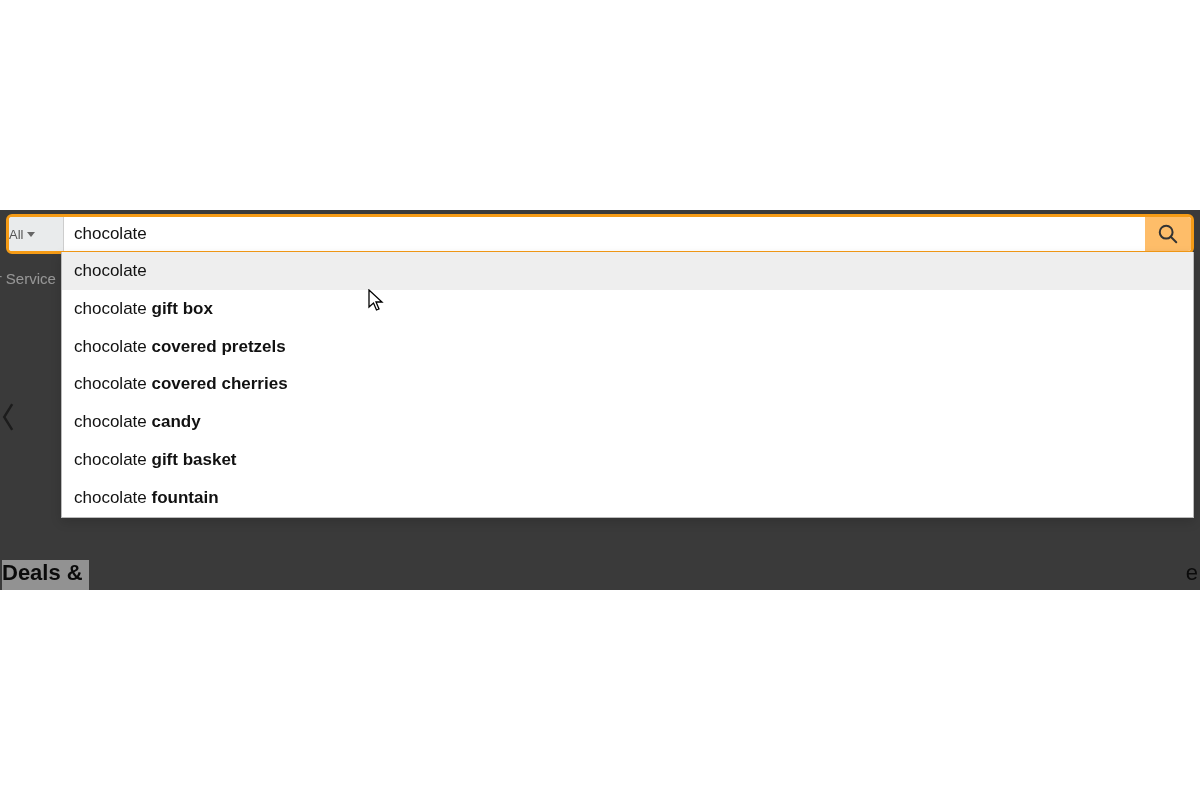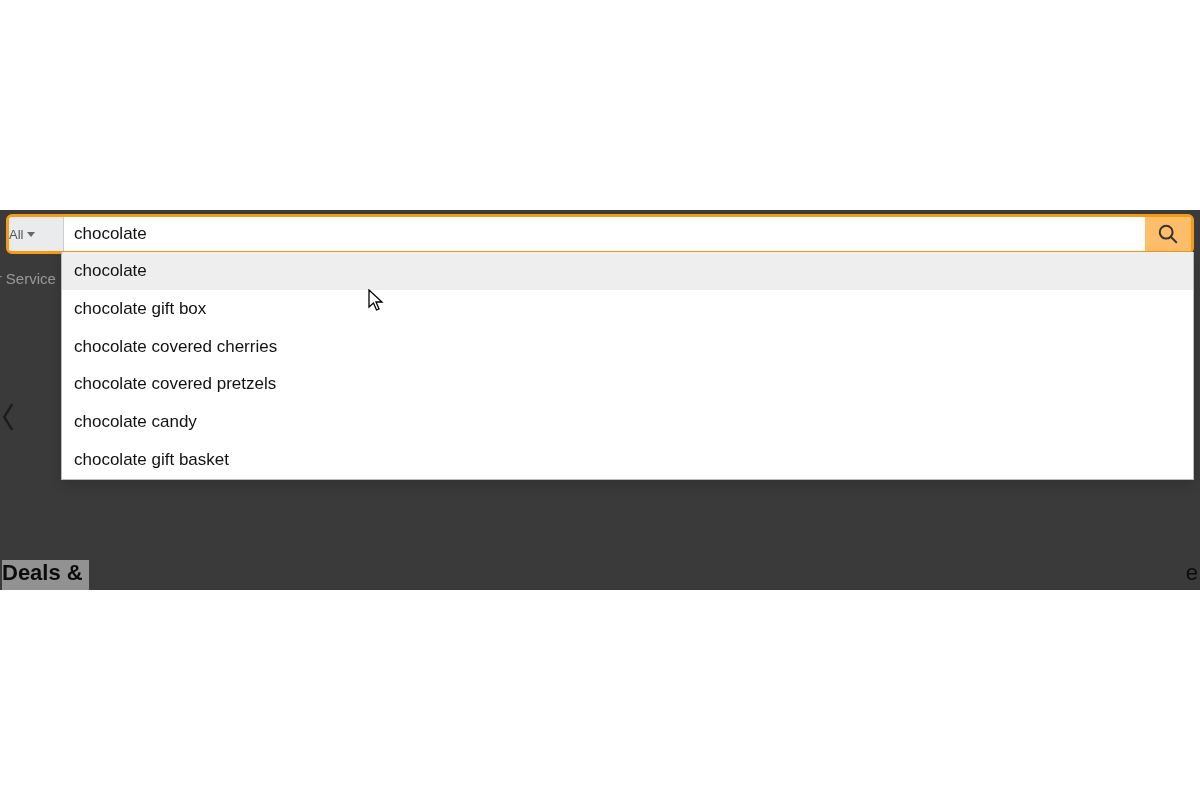--- a/index.html
+++ b/index.html
@@ -116,21 +116,21 @@
   }
   .suggestion {
     padding: 7px 12px;
     font-size: 17px;
     color: #111;
     cursor: pointer;
     line-height: 1.4;
   }
   .suggestion.highlighted { background: #eeeeee; }
   .suggestion .pre { font-weight: 400; }
-  .suggestion .bold { font-weight: 400; }
+  .suggestion .bold { font-weight: 700; }
 
   
   .cursor {
     position: absolute;
     top: 289px; left: 368px;
     width: 18px; height: 24px;
     z-index: 40;
     pointer-events: none;
   }
 </style>
@@ -159,21 +159,22 @@
     <svg viewBox="0 0 24 24" fill="none">
       <circle cx="10" cy="10" r="7" stroke-width="2.2"></circle>
       <line x1="15" y1="15" x2="21" y2="21" stroke-width="2.2" stroke-linecap="round"></line>
     </svg>
   </button>
 </div>
 
 <div class="suggestions" id="suggestions">
     <div class="suggestion highlighted"><span class="pre">chocolate</span></div>
     <div class="suggestion"><span class="pre">chocolate </span><span class="bold">gift box</span></div>
+    <div class="suggestion"><span class="pre">chocolate </span><span class="bold">covered pretzels</span></div>
     <div class="suggestion"><span class="pre">chocolate </span><span class="bold">covered cherries</span></div>
-    <div class="suggestion"><span class="pre">chocolate </span><span class="bold">covered pretzels</span></div>
     <div class="suggestion"><span class="pre">chocolate </span><span class="bold">candy</span></div>
     <div class="suggestion"><span class="pre">chocolate </span><span class="bold">gift basket</span></div>
+    <div class="suggestion"><span class="pre">chocolate </span><span class="bold">fountain</span></div>
   </div>
 
 <svg class="cursor" viewBox="0 0 18 24">
   <path d="M1 1 L1 18 L5.5 14 L8.5 21 L11 20 L8 13 L14 13 Z" fill="#fff" stroke="#000" stroke-width="1.3"></path>
 </svg>
 
 </body></html>

